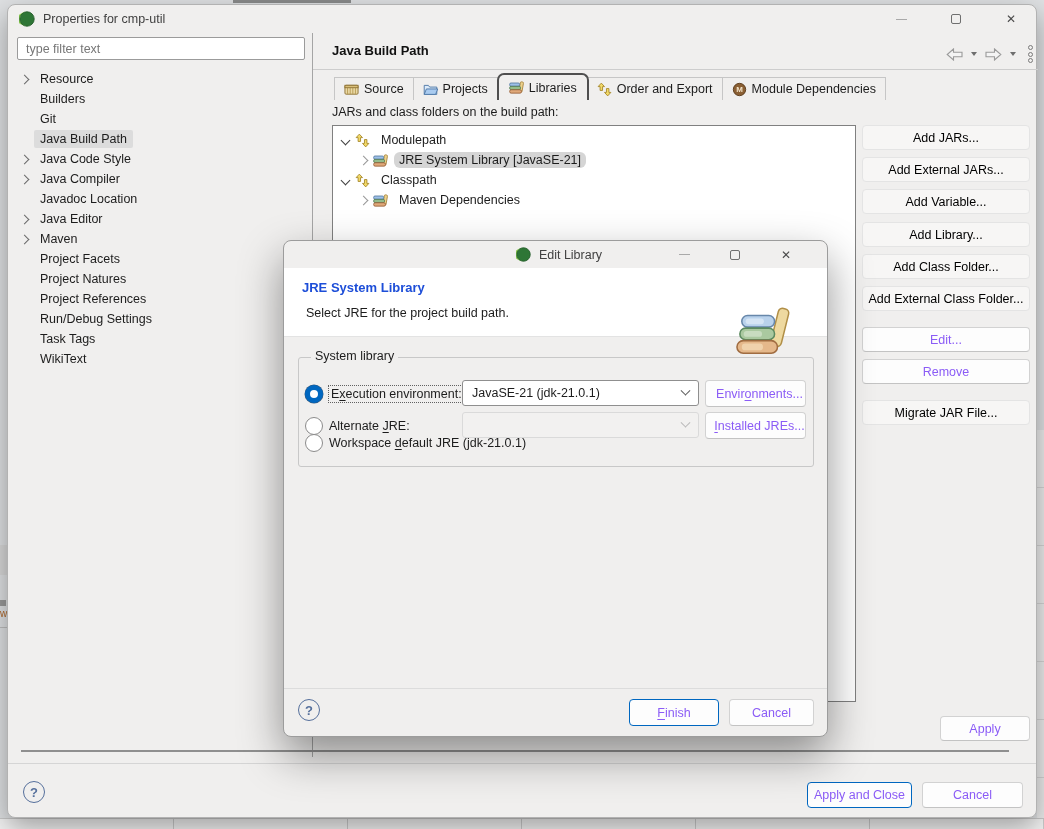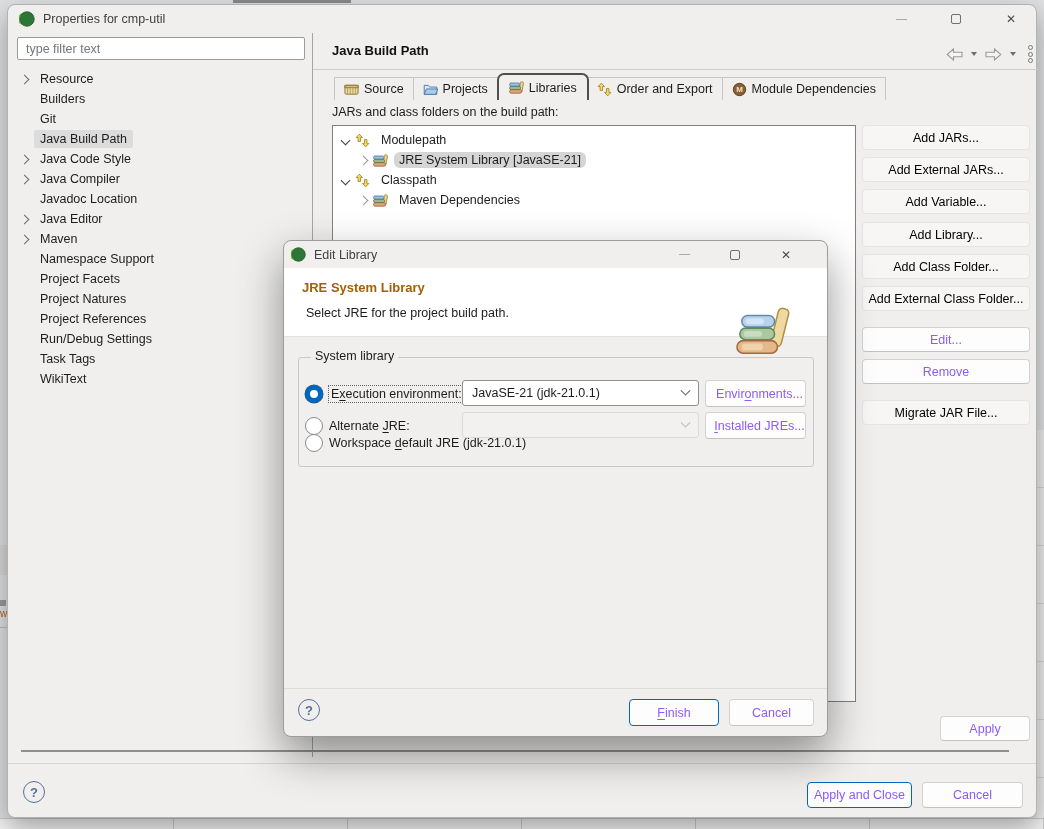--- a/index.html
+++ b/index.html
@@ -105,24 +105,24 @@
     width:22px; height:22px; border:1.5px solid #56709c; border-radius:50%;
     color:#56709c; font-size:13px; font-weight:bold;
   }
 
   
   .modal {
     position:absolute; left:283px; top:240px; width:545px; height:497px;
     background:#f0efee; border:1px solid #9c9c9c; border-radius:8px;
     box-shadow:0 18px 44px rgba(0,0,0,.42); z-index:10;
   }
-  .modal .titlebar { height:27px; padding-left:7px; }
+  .modal .titlebar { height:27px; padding-left:7px;justify-content:center; }
   .modal .winctrl { right:30px; gap:29px; height:27px; }
   .modal-head { position:absolute; left:0; top:27px; width:100%; height:69px; background:#fff; border-bottom:1px solid #e3e3e3; }
-  .modal-head h1 { position:absolute; left:18px; top:12px; font-size:13px; font-weight:bold; color:#a16207; }
+  .modal-head h1 { position:absolute; left:18px; top:12px; font-size:13px; font-weight:bold; color:#1d4ed8; }
   .modal-head p { position:absolute; left:22px; top:38px; }
   .modal-books { position:absolute; left:452px; top:36px; }
 
   .groupbox { position:absolute; left:14px; top:116px; width:516px; height:110px; border:1px solid #c8c8c8; border-radius:3px; }
   .groupbox legend, .group-label { position:absolute; left:12px; top:-9px; background:#f0efee; padding:0 4px; }
   .sl-row { position:absolute; left:6px; right:7px; height:27px; display:flex; align-items:center; }
   .sl-row1 { top:22px; } .sl-row2 { top:54px; } .sl-row3 { top:74px; height:22px; }
   .radio { width:18px; height:18px; border-radius:50%; flex:0 0 auto; margin-right:6px; }
   .radio.on  { background:#fff; border:5px solid #0067c0; box-shadow:0 0 0 0.5px #335a7e; }
   .radio.off { background:#fff; border:1px solid #8b8b8b; }
@@ -206,24 +206,20 @@
         <span class="chev right hidden"></span>
         <span class="lbl">Javadoc Location</span>
       </div>
     <div class="side-item">
         <span class="chev right"></span>
         <span class="lbl">Java Editor</span>
       </div>
     <div class="side-item">
         <span class="chev right"></span>
         <span class="lbl">Maven</span>
-      </div>
-    <div class="side-item">
-        <span class="chev right hidden"></span>
-        <span class="lbl">Namespace Support</span>
       </div>
     <div class="side-item">
         <span class="chev right hidden"></span>
         <span class="lbl">Project Facets</span>
       </div>
     <div class="side-item">
         <span class="chev right hidden"></span>
         <span class="lbl">Project Natures</span>
       </div>
     <div class="side-item">

